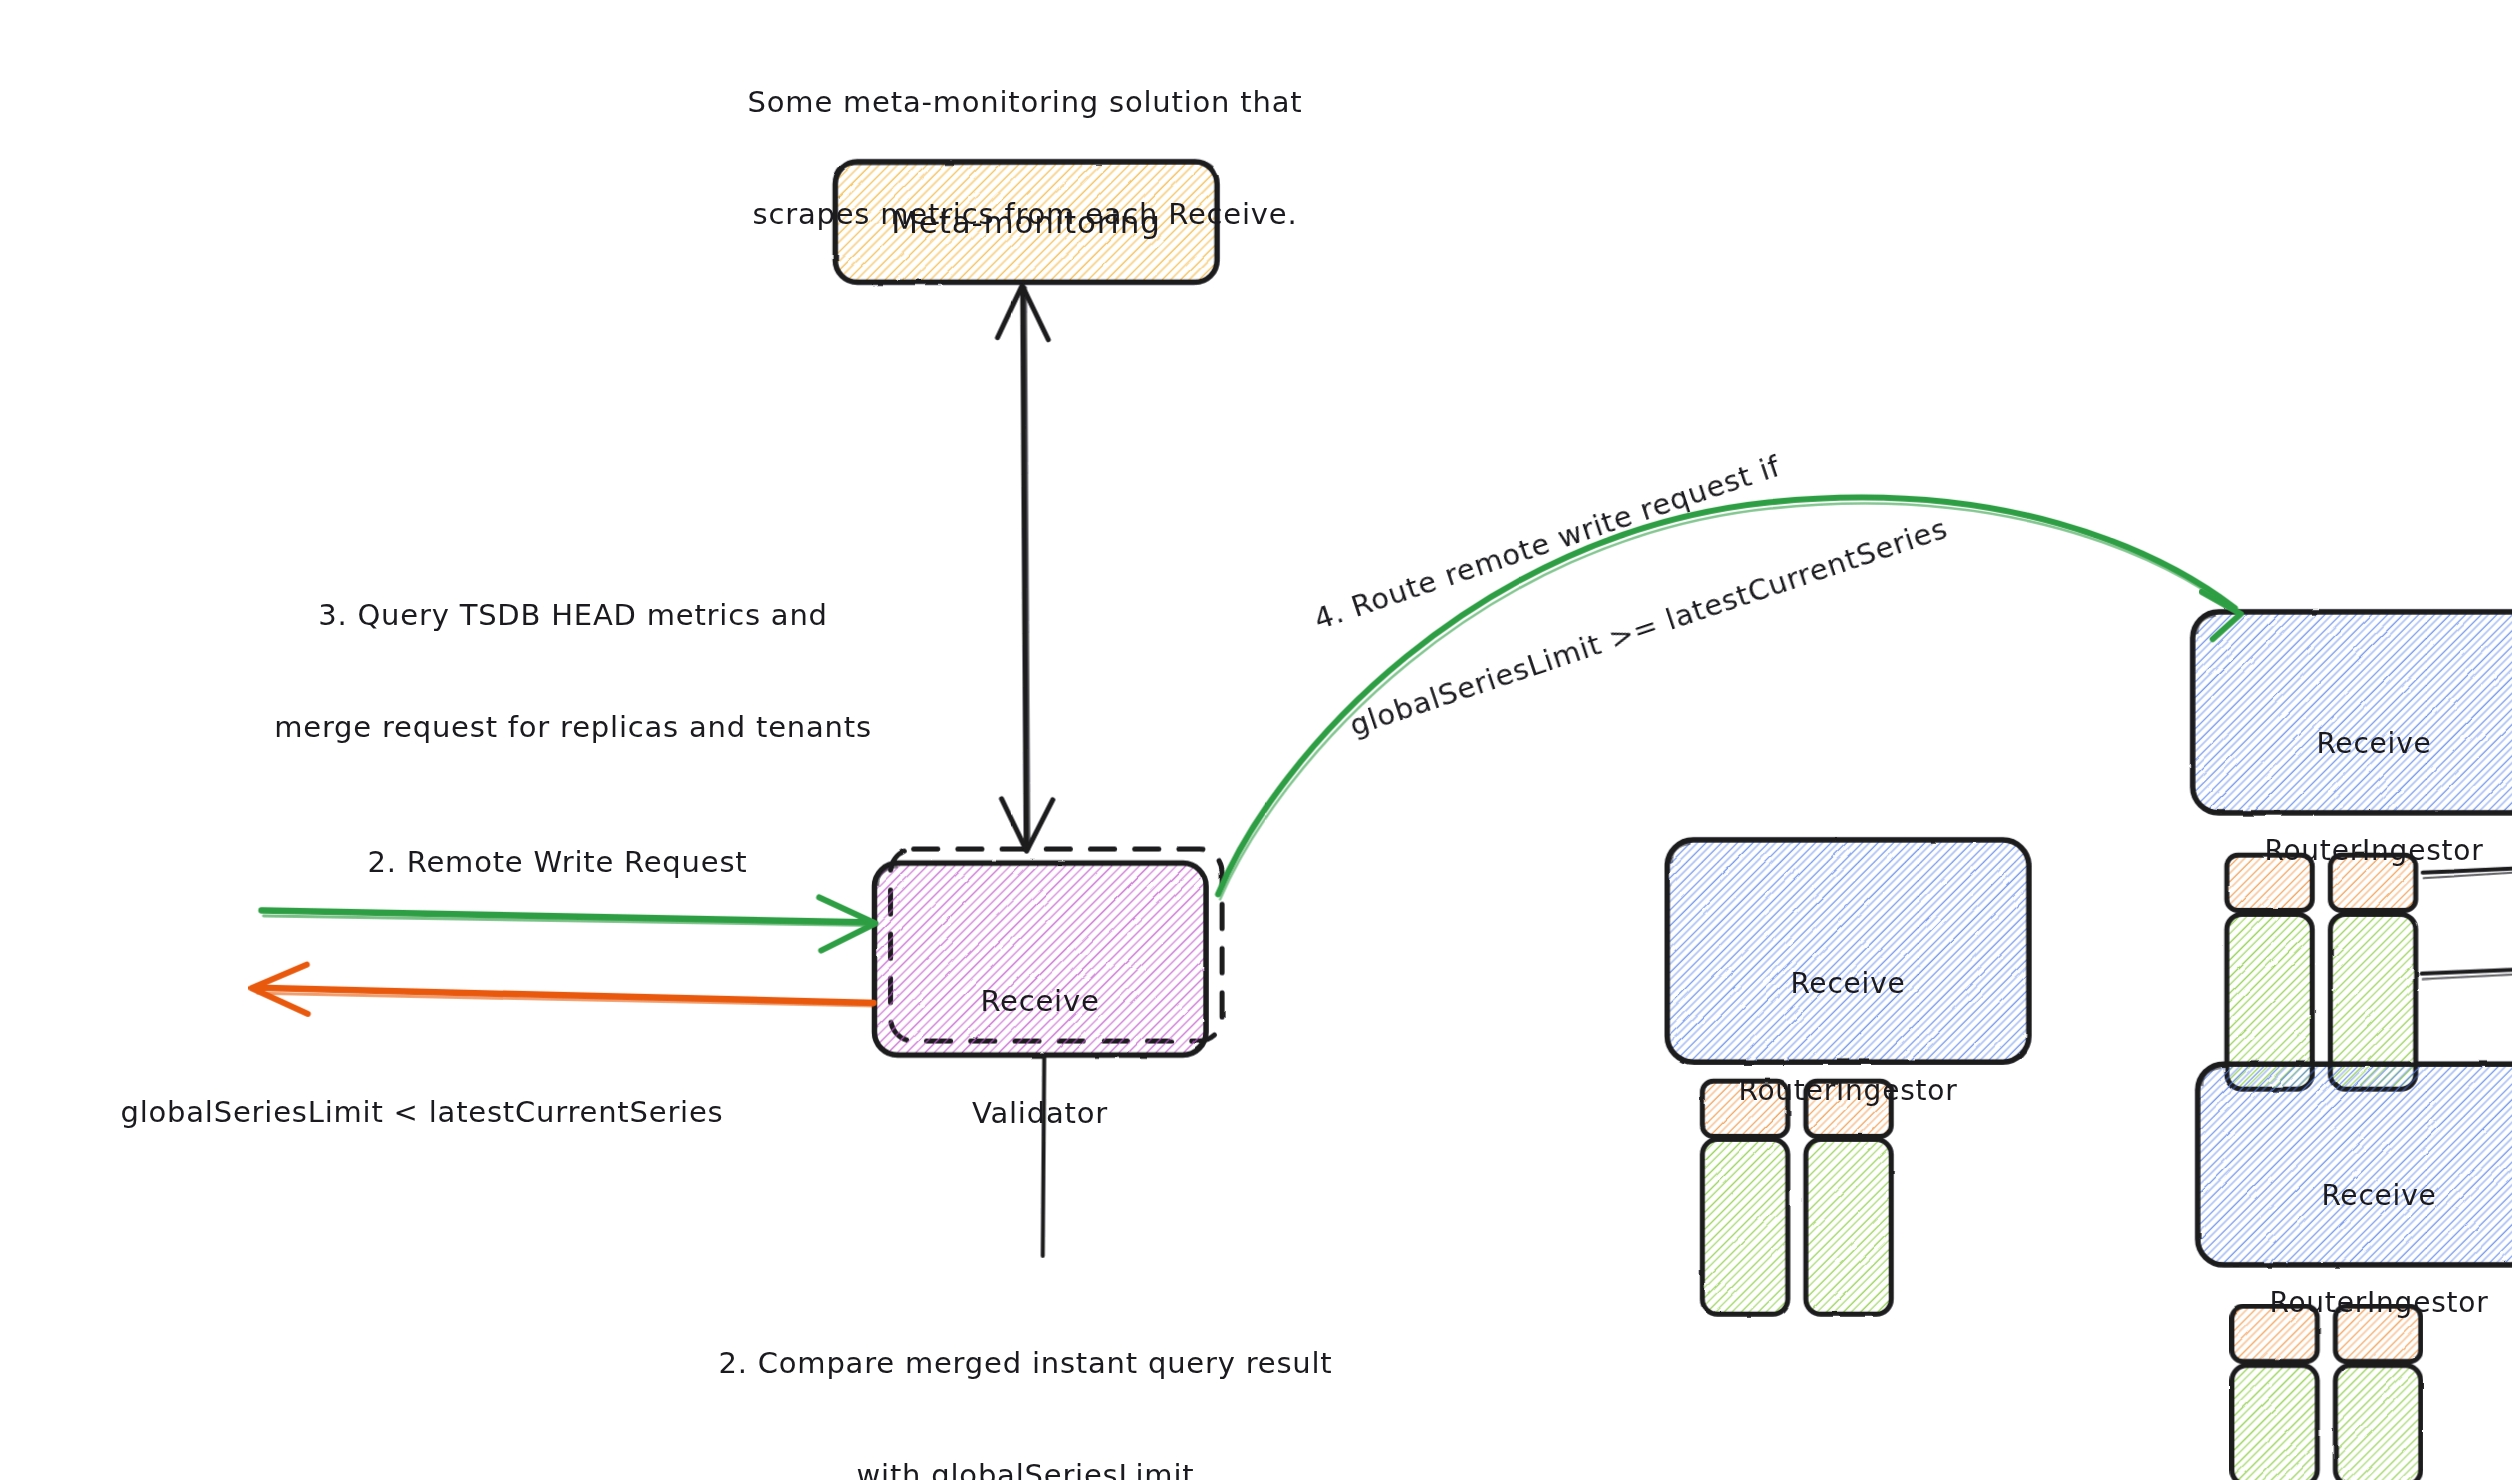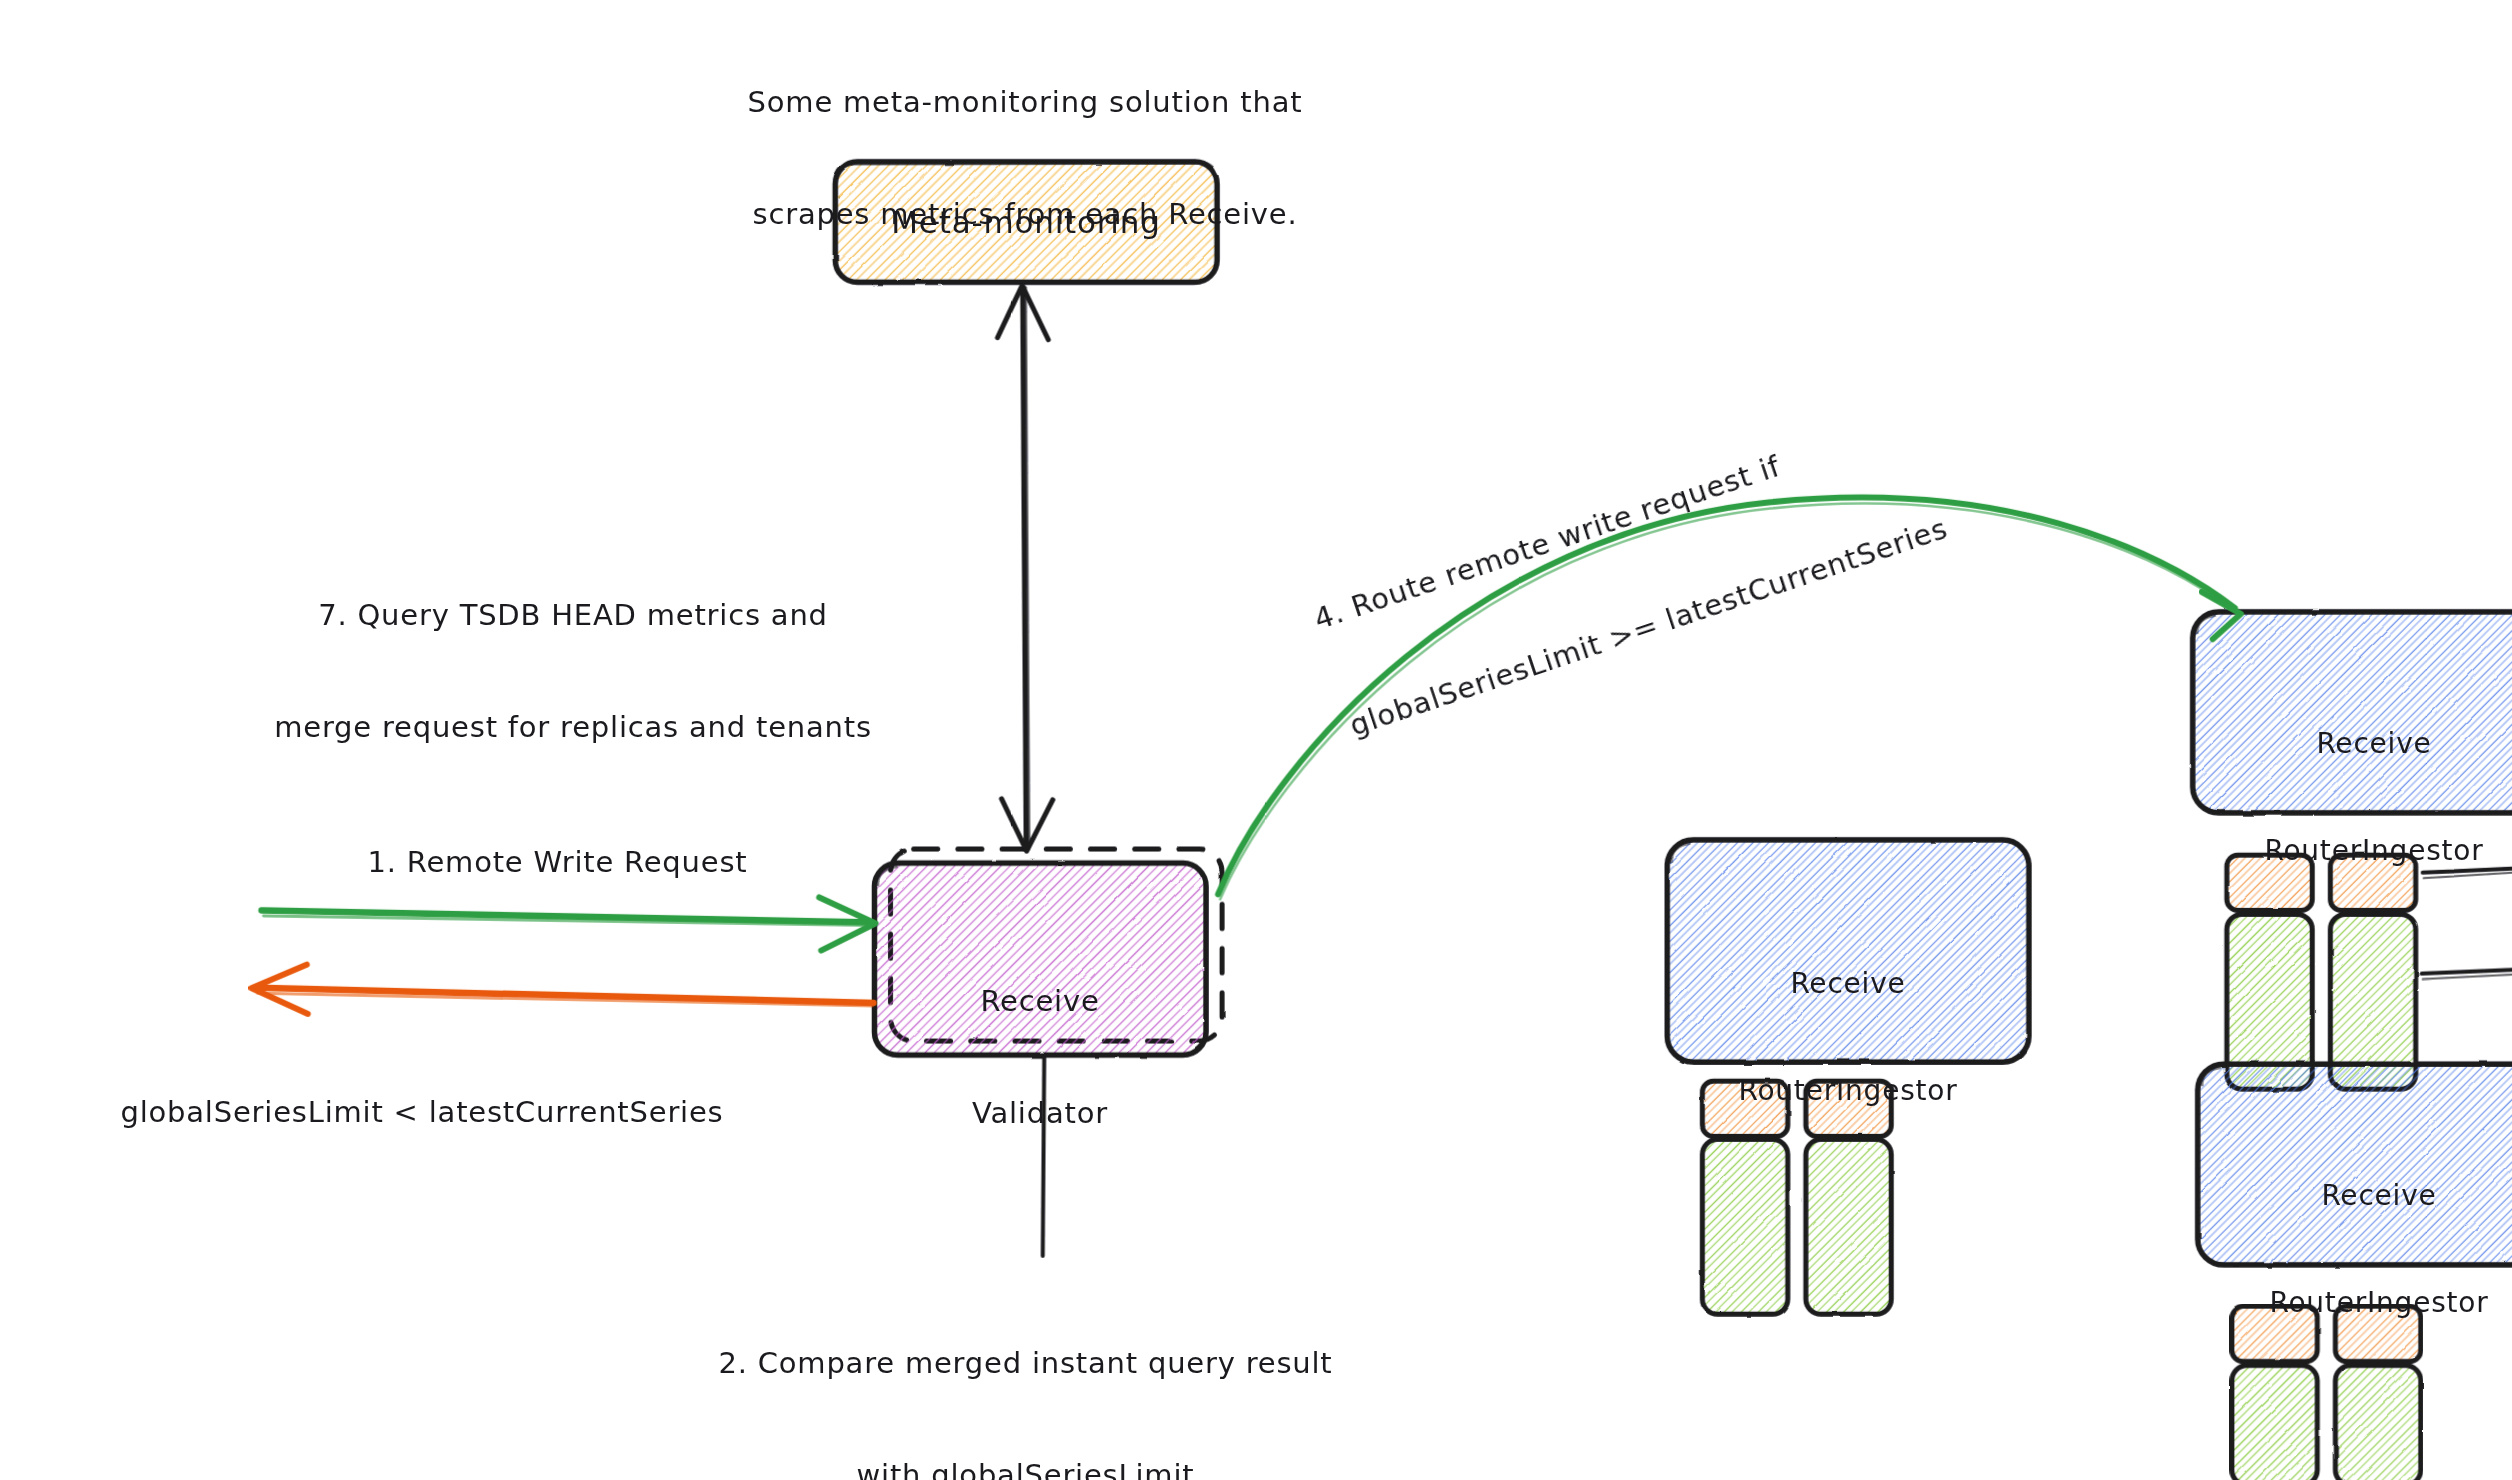--- a/index.html
+++ b/index.html
@@ -151,25 +151,25 @@
   </svg>
 
   <div class="tx boxlabel" style="left:835px;top:203px;width:382px;font-size:31px;">Meta-monitoring</div>
 
   <div class="tx note" style="left:623px;top:10px;width:804px;">
     <div>Some meta-monitoring solution that</div>
     <div>scrapes metrics from each Receive.</div>
   </div>
 
   <div class="tx note" style="left:131px;top:523px;width:884px;text-align:center;">
-    <div>7. Query TSDB HEAD metrics and</div>
+    <div>3. Query TSDB HEAD metrics and</div>
     <div>merge request for replicas and tenants</div>
   </div>
 
-  <div class="tx note" style="left:261px;top:844px;width:593px;text-align:center;">1. Remote Write Request</div>
+  <div class="tx note" style="left:261px;top:844px;width:593px;text-align:center;">2. Remote Write Request</div>
 
   <div class="tx note" style="left:0px;top:1020px;width:844px;text-align:center;">
     <div>globalSeriesLimit &lt; latestCurrentSeries</div>
   </div>
 
   <div class="tx boxlabel" style="left:874px;top:909px;width:332px;font-size:29px;">
     <div>Receive</div>
     <div>Validator</div>
   </div>
 

